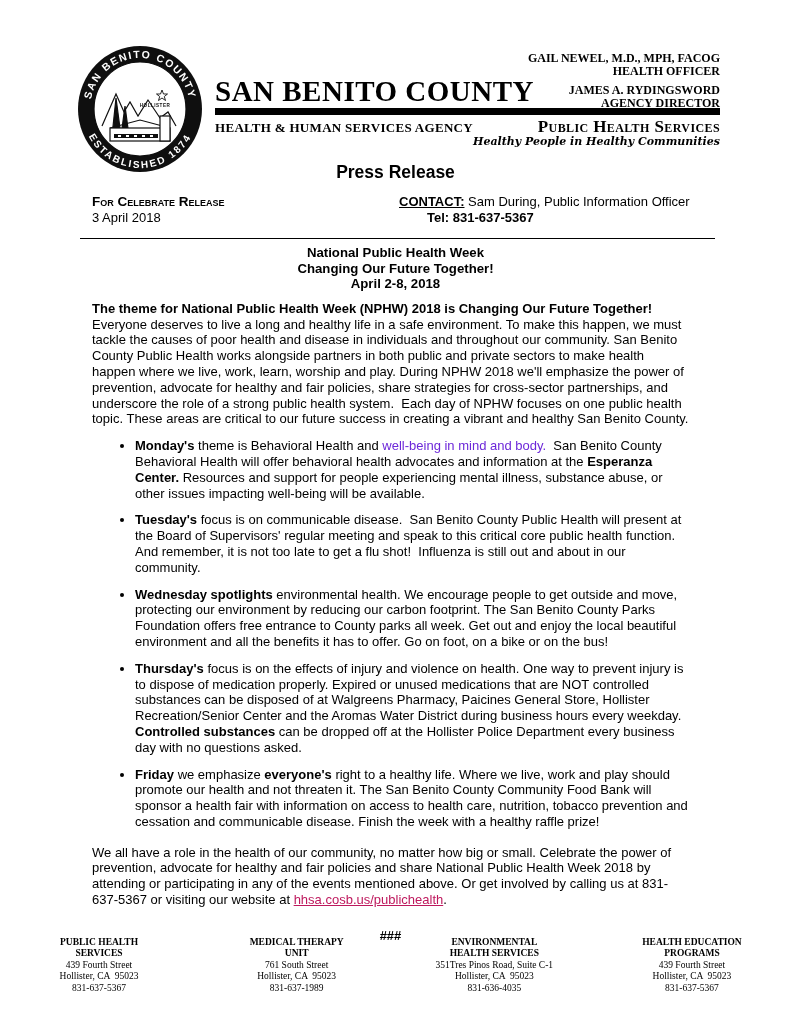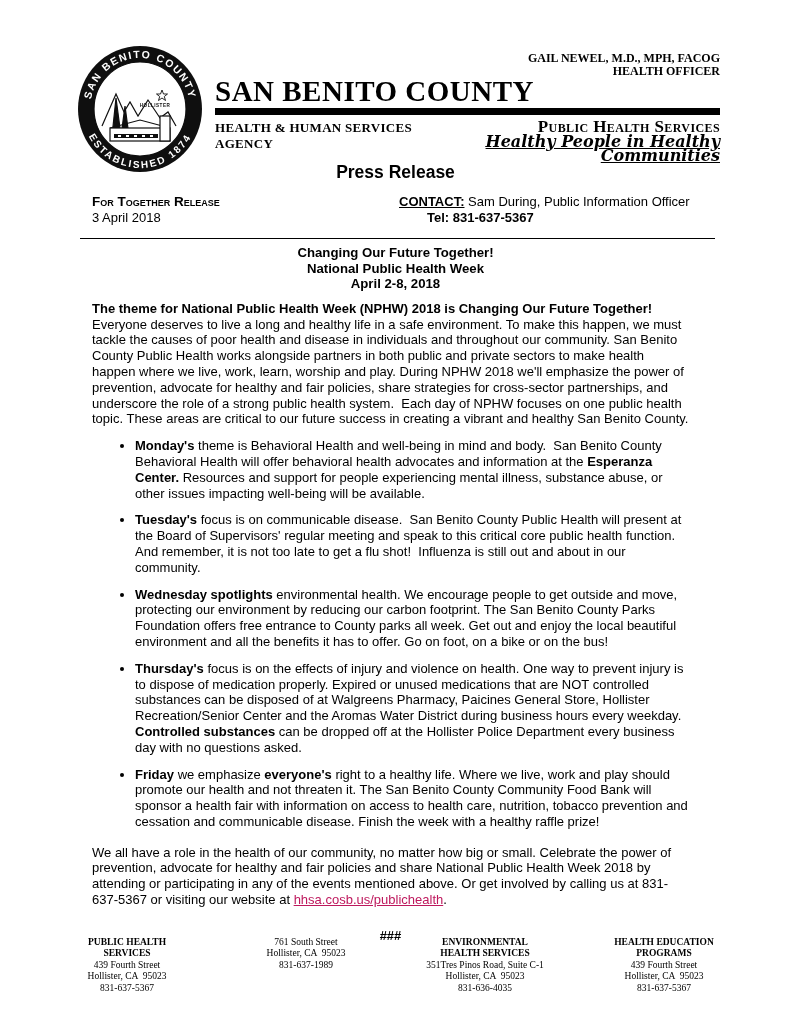--- a/index.html
+++ b/index.html
@@ -25,21 +25,21 @@
     font-family: "Liberation Serif", serif; font-weight: bold;
     font-size: 13px; letter-spacing: 0.3px;
   }
   .dept-block { text-align: right; margin-top: -2px; }
   .department {
     font-family: "Liberation Serif", serif; font-weight: bold;
     font-variant: small-caps; font-size: 17px; line-height: 17px; letter-spacing: 0.4px;
   }
   .tagline {
     font-family: "DejaVu Serif", serif; font-style: italic; font-weight: bold;
-    font-size: 16px; line-height: 14px; text-decoration: underline;
+    font-size: 11px; line-height: 14px;
   }
   .officials {
     position: absolute; right: 71px; top: 52px; text-align: right;
     font-family: "Liberation Serif", serif; font-weight: bold;
     font-size: 12px; line-height: 12.5px;
   }
   .official { margin-bottom: 7px; }
 
   
   .doc-type { text-align: center; font-weight: bold; font-size: 17.5px; margin-top: 4px; }
@@ -50,31 +50,31 @@
   .tel { font-weight: bold; margin-left: 28px; }
   .rule { border: none; border-top: 1.5px solid #000; margin: 13px 76px 0 80px; }
 
   
   .headline { text-align: center; font-weight: bold; font-size: 13.2px; line-height: 15.6px; margin-top: 6px; }
 
   
   .content { padding: 0 102px 0 92px; font-size: 13px; line-height: 15.8px; }
   .intro { margin-top: 9px; white-space: pre-wrap; }
   .seg-bold { font-weight: bold; }
-  .seg-gray { color: #000000; }
+  .seg-gray { color: #6d28d9; }
   ul.bullets { margin: 11px 0 0 0; padding-left: 43px; list-style: disc outside; }
   ul.bullets li { margin-bottom: 11px; white-space: pre-wrap; }
   .closing { margin-top: 15px; white-space: pre-wrap; }
   .link { color: #be185d; text-decoration: underline; cursor: pointer; }
   .end-mark { text-align: center; font-weight: bold; font-size: 13px; margin-top: 20px; }
 
   
   .footer {
     position: absolute; left: 0; right: 0; bottom: 30px;
-    display: flex; justify-content: space-between; padding: 0 52px;
+    display: flex; justify-content: space-between; padding: 0 24px;
     font-family: "Liberation Serif", serif; font-size: 9.5px; line-height: 11.5px;
     text-align: center; white-space: pre-wrap;
   }
   .f-col { min-width: 150px; }
   .f-title { font-weight: bold; }
 </style>
 </head>
 <body>
 
 <div class="page">
@@ -121,58 +121,63 @@
           <div class="tagline">Healthy People in Healthy Communities</div>
         </div>
       </div>
     </div>
 
     <div class="officials">
       <div class="official">
         <div>GAIL NEWEL, M.D., MPH, FACOG</div>
         <div>HEALTH OFFICER</div>
       </div>
+      <div class="official">
+        <div>JAMES A. RYDINGSWORD</div>
+        <div>AGENCY DIRECTOR</div>
+      </div>
     </div>
   </header>
 
   <div class="doc-type">Press Release</div>
 
   <div class="release-row">
     <div class="release-left">
-      <div class="release-label">For Together Release</div>
+      <div class="release-label">For Celebrate Release</div>
       <div>3 April 2018</div>
     </div>
     <div class="release-right">
       <div><span class="contact-label">CONTACT:</span> <span>Sam During, Public Information Officer</span></div>
       <div class="tel">Tel: 831-637-5367</div>
     </div>
   </div>
 
   <hr class="rule">
 
   <div class="headline">
+    <div>National Public Health Week</div>
     <div>Changing Our Future Together!</div>
-    <div>National Public Health Week</div>
     <div>April 2-8, 2018</div>
   </div>
 
   <div class="content">
     <p class="intro"><span class="seg-bold">The theme for National Public Health Week (NPHW) 2018 is Changing Our Future Together!</span><span> Everyone deserves to live a long and healthy life in a safe environment. To make this happen, we must tackle the causes of poor health and disease in individuals and throughout our community. San Benito County Public Health works alongside partners in both public and private sectors to make health happen where we live, work, learn, worship and play. During NPHW 2018 we'll emphasize the power of prevention, advocate for healthy and fair policies, share strategies for cross-sector partnerships, and underscore the role of a strong public health system.  Each day of NPHW focuses on one public health topic. These areas are critical to our future success in creating a vibrant and healthy San Benito County.</span></p>
 
     <ul class="bullets">
         <li><span class="seg-bold">Monday's</span><span class="seg-normal"> theme is Behavioral Health and </span><span class="seg-gray">well-being in mind and body.</span><span class="seg-normal">  San Benito County Behavioral Health will offer behavioral health advocates and information at the </span><span class="seg-bold">Esperanza Center.</span><span class="seg-normal"> Resources and support for people experiencing mental illness, substance abuse, or other issues impacting well-being will be available.</span></li>
         <li><span class="seg-bold">Tuesday's</span><span class="seg-normal"> focus is on communicable disease.  San Benito County Public Health will present at the Board of Supervisors' regular meeting and speak to this critical core public health function. And remember, it is not too late to get a flu shot!  Influenza is still out and about in our community.</span></li>
         <li><span class="seg-bold">Wednesday spotlights</span><span class="seg-normal"> environmental health. We encourage people to get outside and move, protecting our environment by reducing our carbon footprint. The San Benito County Parks Foundation offers free entrance to County parks all week. Get out and enjoy the local beautiful environment and all the benefits it has to offer. Go on foot, on a bike or on the bus!</span></li>
         <li><span class="seg-bold">Thursday's</span><span class="seg-normal"> focus is on the effects of injury and violence on health. One way to prevent injury is to dispose of medication properly. Expired or unused medications that are NOT controlled substances can be disposed of at Walgreens Pharmacy, Paicines General Store, Hollister Recreation/Senior Center and the Aromas Water District during business hours every weekday. </span><span class="seg-bold">Controlled substances</span><span class="seg-normal"> can be dropped off at the Hollister Police Department every business day with no questions asked.</span></li>
         <li><span class="seg-bold">Friday</span><span class="seg-normal"> we emphasize </span><span class="seg-bold">everyone's</span><span class="seg-normal"> right to a healthy life. Where we live, work and play should promote our health and not threaten it. The San Benito County Community Food Bank will sponsor a health fair with information on access to health care, nutrition, tobacco prevention and cessation and communicable disease. Finish the week with a healthy raffle prize!</span></li>
       </ul>
 
     <p class="closing"><span>We all have a role in the health of our community, no matter how big or small. Celebrate the power of prevention, advocate for healthy and fair policies and share National Public Health Week 2018 by attending or participating in any of the events mentioned above. Or get involved by calling us at 831-637-5367 or visiting our website at </span><a class="link">hhsa.cosb.us/publichealth</a><span>.</span></p>
 
     <div class="end-mark">###</div>
   </div>
 
   <div class="footer"><div class="f-col"><div class="f-title">PUBLIC HEALTH
-SERVICES</div><div>439 Fourth Street</div><div>Hollister, CA  95023</div><div>831-637-5367</div></div><div class="f-col"><div>761 South Street</div><div>Hollister, CA  95023</div><div>831-637-1989</div></div><div class="f-col"><div class="f-title">ENVIRONMENTAL
+SERVICES</div><div>439 Fourth Street</div><div>Hollister, CA  95023</div><div>831-637-5367</div></div><div class="f-col"><div class="f-title">MEDICAL THERAPY
+UNIT</div><div>761 South Street</div><div>Hollister, CA  95023</div><div>831-637-1989</div></div><div class="f-col"><div class="f-title">ENVIRONMENTAL
 HEALTH SERVICES</div><div>351Tres Pinos Road, Suite C-1</div><div>Hollister, CA  95023</div><div>831-636-4035</div></div><div class="f-col"><div class="f-title">HEALTH EDUCATION
 PROGRAMS</div><div>439 Fourth Street</div><div>Hollister, CA  95023</div><div>831-637-5367</div></div></div>
 
 </div>
 
 </body></html>

